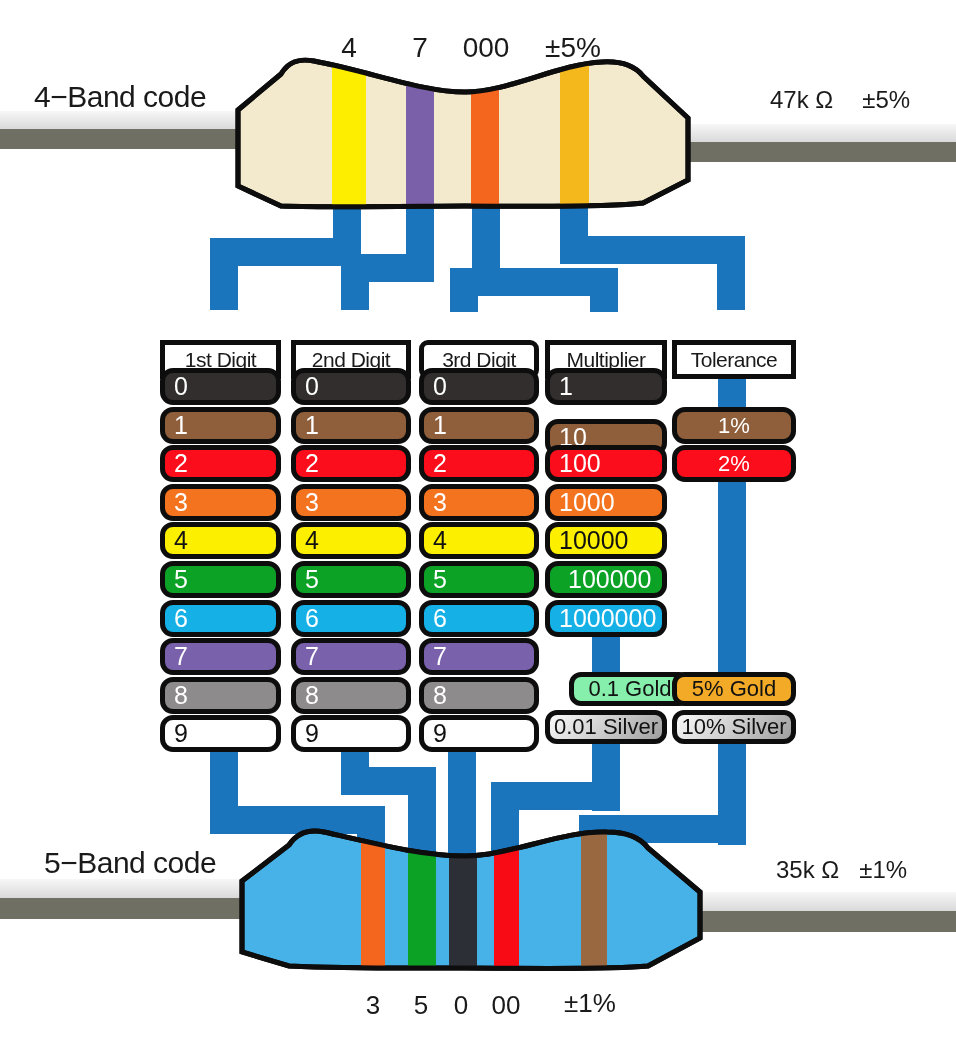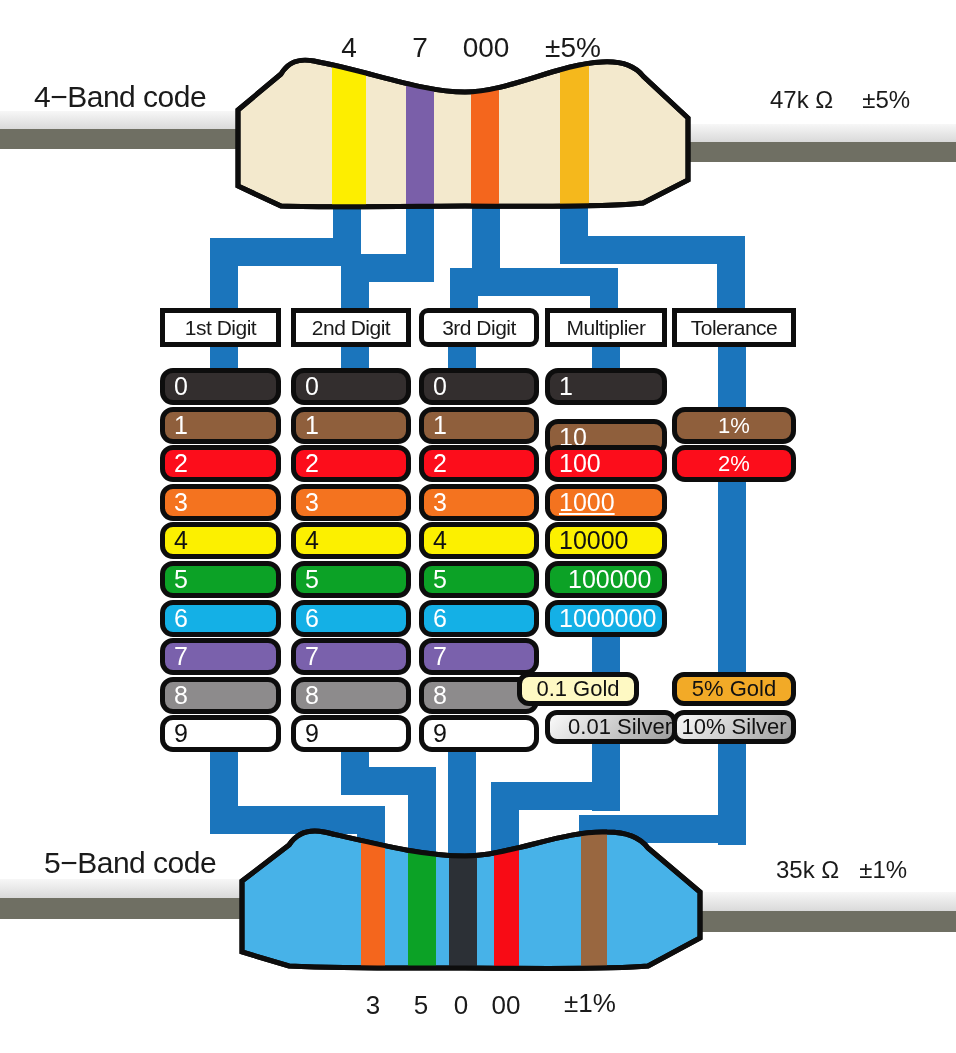--- a/index.html
+++ b/index.html
@@ -3,21 +3,21 @@
 <meta charset="utf-8">
 <style>
   html,body{margin:0;padding:0;background:#fff;}
   #canvas{position:relative;width:956px;height:1053px;background:#fff;overflow:hidden;
           font-family:"Liberation Sans", sans-serif;color:#1a1a1a;}
   .wire{position:absolute;z-index:1;}
   .lead{position:absolute;z-index:2;}
   .rsvg{position:absolute;z-index:3;}
   .hdr{position:absolute;z-index:4;box-sizing:border-box;height:39px;background:#fff;
        border:5px solid #0d0d0d;display:flex;align-items:center;justify-content:center;
-       font-size:21px;letter-spacing:-0.5px;}
+       font-size:21px;letter-spacing:-0.5px;margin-top:32px;}
   .row{position:absolute;z-index:4;box-sizing:border-box;height:37px;border:5px solid #0d0d0d;
        border-radius:13px;display:flex;align-items:center;padding:0 9px;font-size:25px;line-height:1;}
   .row.center{justify-content:center;padding:0;font-size:22px;}
   .row.small{height:34px;border-radius:12px;}
   .bandlab{position:absolute;z-index:5;text-align:center;font-size:28px;}
   .sidelab{position:absolute;z-index:5;font-size:30px;letter-spacing:-0.5px;}
   .vallab{position:absolute;z-index:5;display:flex;gap:20px;font-size:24px;}
   .blab-bottom{font-size:26px;}
 </style>
 </head>
@@ -208,36 +208,36 @@
       </div>
       <div class="row" style="left: 545px; top: 368px; width: 122px; background: rgb(51, 46, 46); color: rgb(255, 255, 255);">
         <span>1</span>
       </div>
       <div class="row" style="left: 545px; top: 407px; width: 122px; background: rgb(143, 95, 60); color: rgb(255, 255, 255); margin-top: 12px;">
         <span>10</span>
       </div>
       <div class="row" style="left: 545px; top: 445px; width: 122px; background: rgb(252, 13, 27); color: rgb(255, 255, 255);">
         <span>100</span>
       </div>
-      <div class="row" style="left: 545px; top: 484px; width: 122px; background: rgb(244, 115, 31); color: rgb(255, 255, 255); text-decoration: underline;">
+      <div class="row" style="left: 545px; top: 484px; width: 122px; background: rgb(244, 115, 31); color: rgb(255, 255, 255);">
         <span>1000</span>
       </div>
       <div class="row" style="left: 545px; top: 522px; width: 122px; background: rgb(252, 240, 0); color: rgb(17, 17, 17);">
         <span>10000</span>
       </div>
       <div class="row" style="left: 545px; top: 561px; width: 122px; background: rgb(12, 162, 38); color: rgb(255, 255, 255); padding-left: 18px;">
         <span>100000</span>
       </div>
       <div class="row" style="left: 545px; top: 600px; width: 122px; background: rgb(20, 176, 230); color: rgb(255, 255, 255);">
         <span>1000000</span>
       </div>
-      <div class="row center small" style="left: 517px; top: 672px; width: 122px; background: #fef9c3; color: rgb(17, 17, 17);">
+      <div class="row center small" style="left: 569px; top: 672px; width: 122px; background: #86efac; color: rgb(17, 17, 17);">
         <span>0.1 Gold</span>
       </div>
-      <div class="row center small" style="left: 545px; top: 710px; width: 132px; background: linear-gradient(135deg, rgb(250, 250, 250) 0%, rgb(210, 210, 210) 45%, rgb(158, 158, 158) 100%); color: rgb(17, 17, 17); justify-content: flex-end;">
+      <div class="row center small" style="left: 545px; top: 710px; width: 122px; background: linear-gradient(135deg, rgb(250, 250, 250) 0%, rgb(210, 210, 210) 45%, rgb(158, 158, 158) 100%); color: rgb(17, 17, 17);">
         <span>0.01 Silver</span>
       </div>
       <div class="row center" style="left: 672px; top: 407px; width: 124px; background: rgb(143, 95, 60); color: rgb(255, 255, 255);">
         <span>1%</span>
       </div>
       <div class="row center" style="left: 672px; top: 445px; width: 124px; background: rgb(252, 13, 27); color: rgb(255, 255, 255);">
         <span>2%</span>
       </div>
       <div class="row center small" style="left: 672px; top: 672px; width: 124px; background: rgb(242, 170, 39); color: rgb(17, 17, 17);">
         <span>5% Gold</span>

